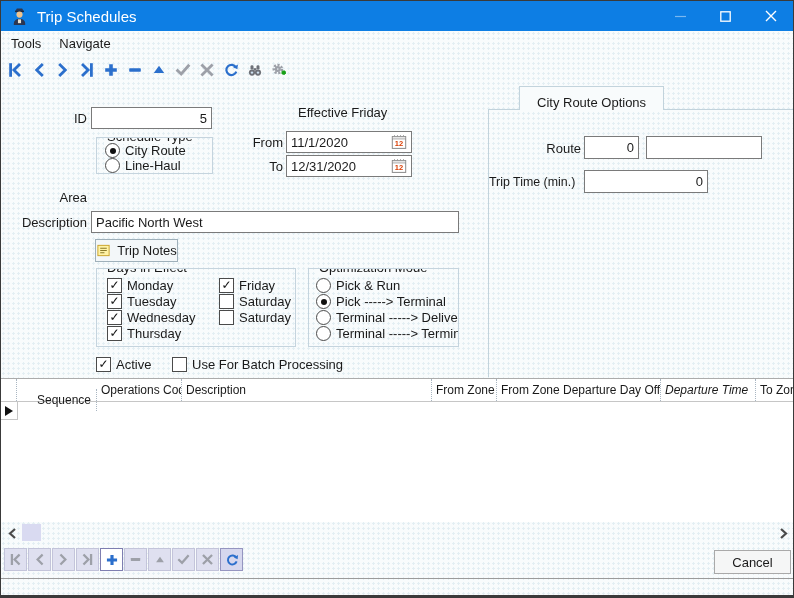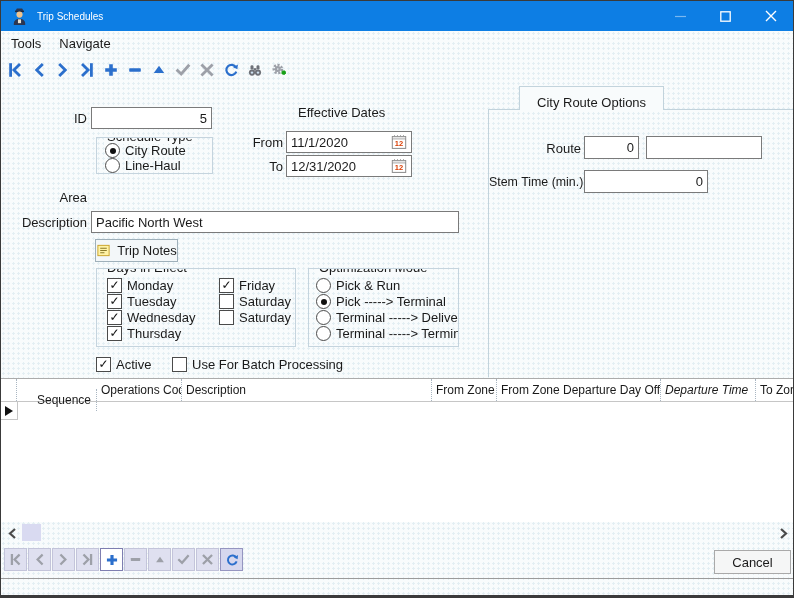--- a/index.html
+++ b/index.html
@@ -5,21 +5,21 @@
   html,body{margin:0;padding:0;background:#cfcfcf;font-family:"Liberation Sans",sans-serif;}
   .window{position:relative;width:794px;height:598px;background-color:#F8FBFC;
     background-image:radial-gradient(rgba(120,170,200,0.16) 1px, transparent 1.1px);
     background-size:5px 5px;
     border:1px solid #3a3a3a;border-bottom-width:3px;box-sizing:border-box;overflow:hidden;
     font-size:13px;color:#1a1a1a;}
   .abs{position:absolute;box-sizing:border-box;}
   
   .titlebar{left:0;top:0;width:100%;height:30px;background:#0D7EE4;display:flex;align-items:center;color:#fff;}
   .title-icon{margin:0 8px 0 9px;width:19px;height:19px;display:flex;}
-  .title-text{font-size:10px;}
+  .title-text{font-size:15px;}
   .winbtns{margin-left:auto;display:flex;height:100%;}
   .winbtn{width:45px;height:100%;display:flex;align-items:center;justify-content:center;}
   
   .menubar{left:0;top:30px;width:100%;height:25px;display:flex;align-items:center;padding-left:8px;gap:14px;}
   .menu-item{padding:2px 2px;}
   .toolbar{left:0;top:55px;width:100%;height:28px;display:flex;align-items:center;padding-left:5px;gap:6px;}
   .tb-btn{width:18px;height:18px;display:flex;align-items:center;justify-content:center;}
   .icon{display:inline-flex;line-height:0;}
   .icon .s{stroke:currentColor;stroke-width:2.8;fill:none;stroke-linecap:square;}
   .icon .s3{stroke:currentColor;stroke-width:3.6;fill:none;}
@@ -185,21 +185,21 @@
     <span class="opt-row" style="left:8px;top:5px;">
       <span class="radio sel"></span>
       <span>City Route</span>
     </span>
     <span class="opt-row" style="left:8px;top:20px;">
       <span class="radio"></span>
       <span>Line-Haul</span>
     </span>
   </div>
 
-  <span class="abs lbl" style="left:297px;top:104px;">Effective Dates</span>
+  <span class="abs lbl" style="left:297px;top:104px;">Effective Friday</span>
   <span class="abs lbl r" style="left:230px;top:134px;width:52px;">From</span>
   <div class="abs field" style="left:285px;top:130px;width:126px;height:22px;">
     <span>11/1/2020</span>
     <span class="icon" style="margin-left:auto;">
       <svg viewBox="0 0 16 16" width="16" height="16">
         <path d="M3.5 1.3v2.4M6.5 1.3v2.4M9.5 1.3v2.4M12.5 1.3v2.4" stroke="#8a8a8a" stroke-width="1"></path>
         <rect x="1.3" y="2.6" width="13.4" height="11.8" fill="#fff" stroke="#8a8a8a"></rect>
         <rect x="1.3" y="2.6" width="13.4" height="2.4" fill="#E6E6E6" stroke="#8a8a8a" stroke-width="0.6"></rect>
         <text x="8" y="12.4" font-size="7.5" font-weight="bold" fill="#D93B00" text-anchor="middle">12</text>
       </svg>
@@ -299,21 +299,21 @@
   <div class="abs tab" style="left:492px;top:85px;height:24px;">
     <span>City Route Options</span>
   </div>
   <span class="abs lbl r" style="left:522px;top:140px;width:58px;">Route</span>
   <div class="abs field num" style="left:583px;top:135px;width:55px;height:23px;">
       <span>0</span>
     </div>
   <div class="abs field" style="left:645px;top:135px;width:116px;height:23px;">
       <span></span>
     </div>
-  <span class="abs lbl" style="left:488px;top:174px;width:94px;overflow:hidden;font-size:12.4px;">Stem Time (min.)</span>
+  <span class="abs lbl" style="left:488px;top:174px;width:94px;overflow:hidden;font-size:12.4px;">Trip Time (min.)</span>
   <div class="abs field num" style="left:583px;top:169px;width:124px;height:23px;">
       <span>0</span>
     </div>
 
   <div class="abs grid">
     <div class="grid-header">
       <span class="gh-cell" style="width:16px;"></span>
       <span class="gh-cell" style="width:80px;padding-left:20px;margin-top:20px;">Sequence</span>
       <span class="gh-cell" style="width:85px;">Operations Code</span>
       <span class="gh-cell" style="width:250px;">Description</span>

